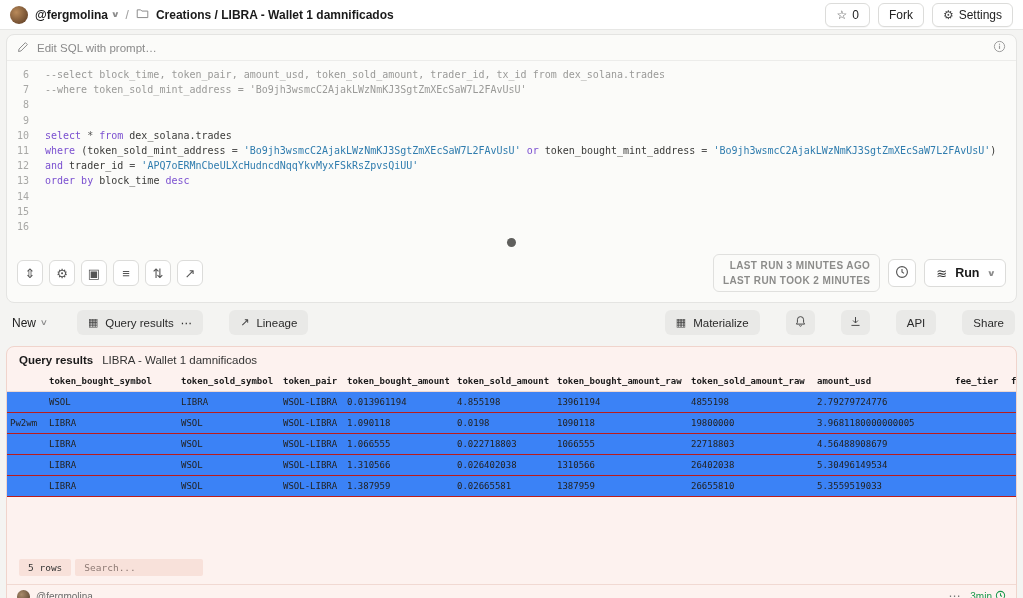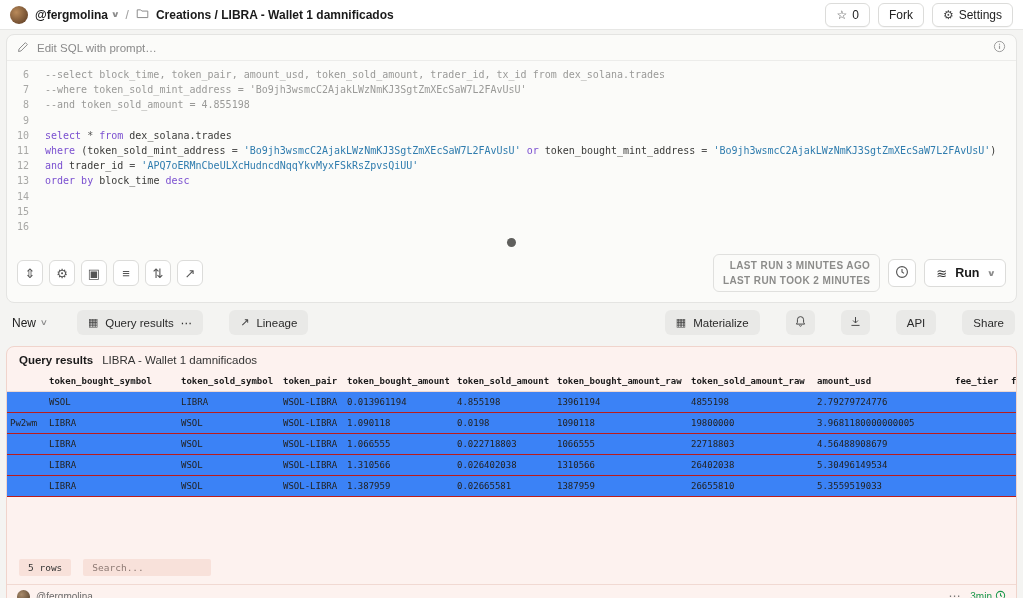--- a/index.html
+++ b/index.html
@@ -55,21 +55,21 @@
   .results-card { margin:4px 6px 6px; height:262px; background:var(--results-bg,#fdf2ef); border:1px solid var(--results-border,#f0d4cc); border-radius:8px; overflow:hidden; display:flex; flex-direction:column; }
   .results-title { display:flex; align-items:center; gap:9px; padding:7px 12px 5px; font-size:11.5px; }
   .results-title .t { font-weight:700; }
   .results-title .s { color:#333; }
   .table-wrap { overflow:hidden; }
   table { border-collapse:collapse; table-layout:fixed; width:1040px; font-family:"DejaVu Sans Mono",monospace; font-size:9px; }
   th { font-weight:700; text-align:left; padding:5px 6px 5px 8px; white-space:nowrap; overflow:hidden; color:#1a1a1a; border-bottom:1px solid #eed7d0; }
   td { background:#3b82f6; padding:5px 6px 5px 8px; white-space:nowrap; overflow:hidden; border-bottom:1px solid #b91c1c; color:#222; }
   th:first-child, td:first-child { padding-left:3px; }
   .spacer { flex:1; }
-  .results-controls { display:flex; align-items:flex-end; gap:12px; padding:4px 12px 8px; }
+  .results-controls { display:flex; align-items:flex-end; gap:4px; padding:4px 12px 8px; }
   .rowcount { background:#f8e1da; padding:3px 9px; border-radius:2px; font-family:"DejaVu Sans Mono",monospace; font-size:9.5px; color:#333; }
   .search-input { background:#f8e1da; border:none; outline:none; border-radius:2px; padding:3px 9px; width:128px; font-family:"DejaVu Sans Mono",monospace; font-size:9.5px; color:#444; }
   .search-input::placeholder { color:#8d7a74; }
   .results-footer { border-top:1px solid #f1d9d2; display:flex; align-items:center; justify-content:space-between; padding:4px 10px; }
   .footer-left { display:flex; align-items:center; gap:6px; color:#6b6b6b; font-size:10px; }
   .footer-avatar { width:13px; height:13px; border-radius:50%; background:radial-gradient(circle at 35% 35%, #a88a6a, #4f3b28); }
   .footer-right { display:flex; align-items:center; gap:10px; }
   .dots-btn { background:none; border:none; color:#777; font-size:12px; }
   .runtime { display:flex; align-items:center; gap:3px; color:var(--accent-green,#18984b); font-size:10px; }
 </style>
@@ -123,21 +123,20 @@
         <div class="code-line">
           <span class="ln">6</span>
           <span class="code"><span class="tk-c">--select block_time, token_pair, amount_usd, token_sold_amount, trader_id, tx_id from dex_solana.trades</span></span>
         </div>
         <div class="code-line">
           <span class="ln">7</span>
           <span class="code"><span class="tk-c">--where token_sold_mint_address = 'Bo9jh3wsmcC2AjakLWzNmKJ3SgtZmXEcSaW7L2FAvUsU'</span></span>
         </div>
         <div class="code-line">
           <span class="ln">8</span>
-          <span class="code"><span class="tk-c">--and token_sold_amount = 4.855198</span></span>
         </div>
         <div class="code-line">
           <span class="ln">9</span>
           <span class="code"></span>
         </div>
         <div class="code-line">
           <span class="ln">10</span>
           <span class="code"><span class="tk-k">select</span><span class="tk-p"> </span><span class="tk-o">*</span><span class="tk-p"> </span><span class="tk-k">from</span><span class="tk-p"> dex_solana.trades</span></span>
         </div>
         <div class="code-line">

